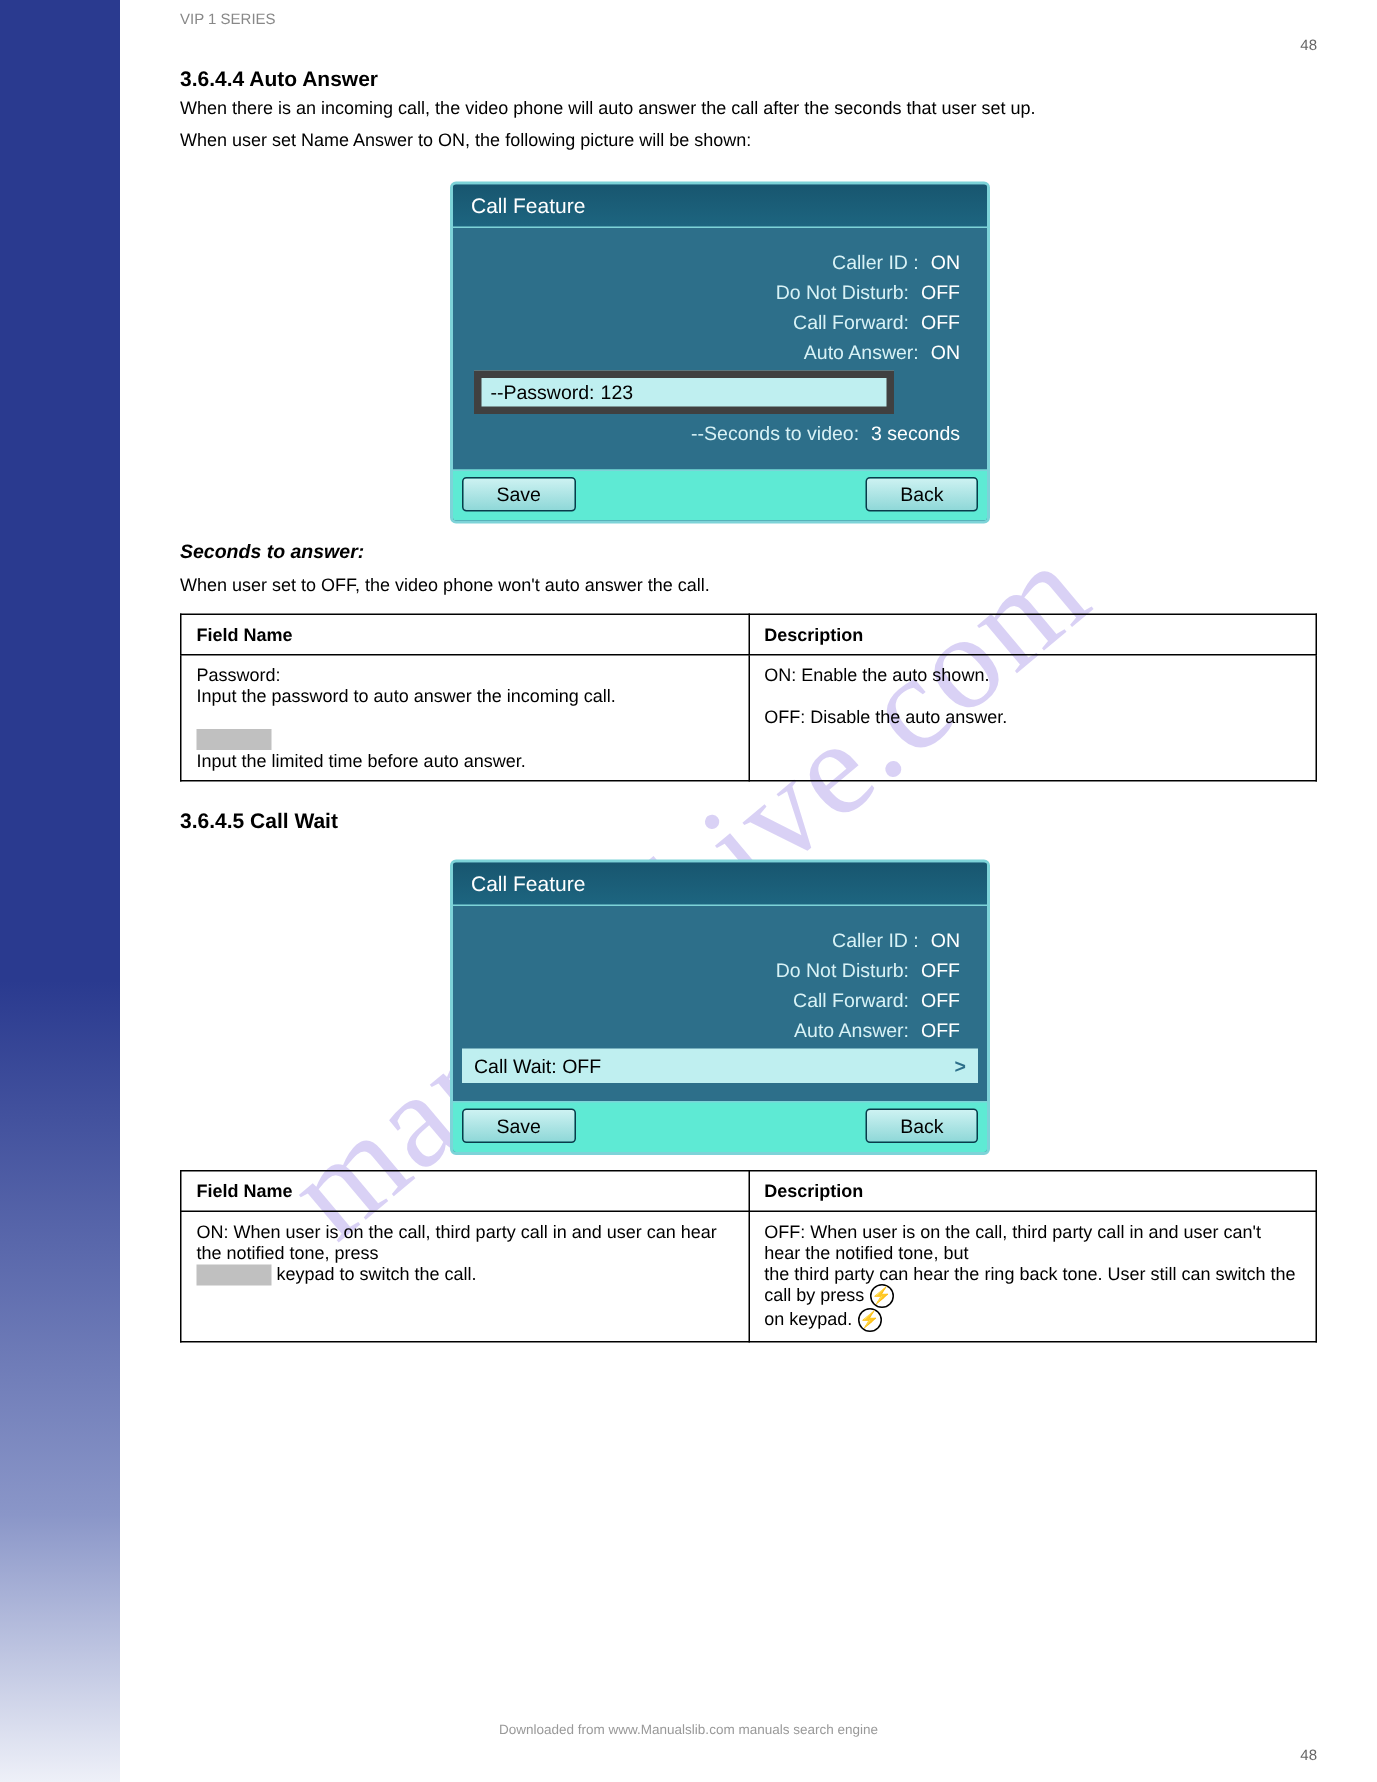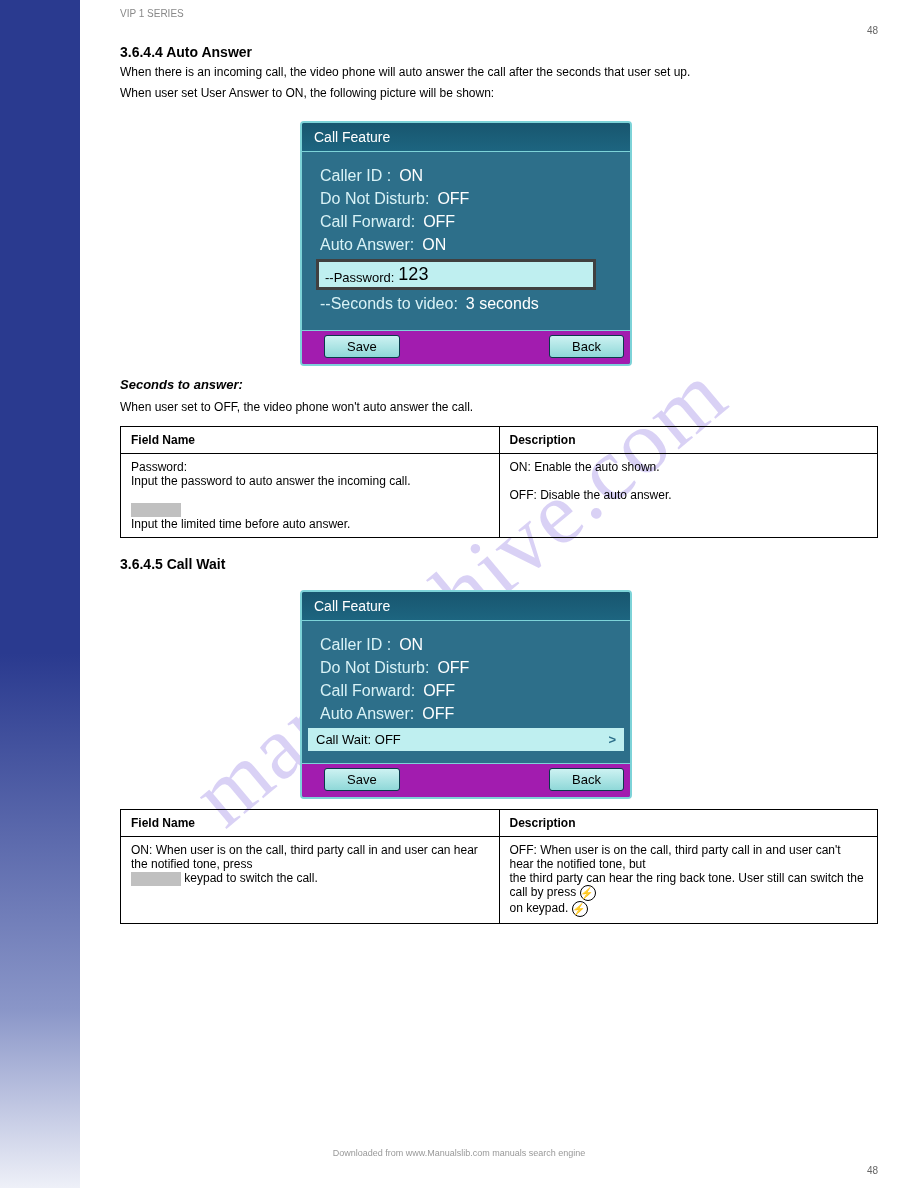--- a/index.html
+++ b/index.html
@@ -37,73 +37,73 @@
   color: #666;
   text-align: right;
   margin-bottom: 8px;
 }
 h3 { font-size: 14px; font-weight: bold; margin: 6px 0 4px 0; }
 .subh { font-size: 13px; font-weight: bold; margin: 10px 0 6px 0; }
 p { margin: 4px 0; line-height: 1.45; }
 .italic { font-style: italic; }
 .panel-wrap { margin: 18px 0 10px 180px; }
 .panel {
-  width: 332px;
+  width: 360px;
   border: 2px solid #7dd3d8;
   border-radius: 4px;
   background: #2d6f8a;
   color: #fff;
   font-size: 13px;
   overflow: hidden;
 }
 .panel-title {
   background: linear-gradient(#18566f, #1d6580);
   padding: 6px 12px;
   font-size: 14px;
   border-bottom: 1px solid #7dd3d8;
 }
 .panel-body { padding: 10px 18px 12px 18px; }
-.row { display: flex; align-items: center; margin: 5px 0; font-size: 16px; }
+.row { display: flex; align-items: center; margin: 5px 0; font-size: 13px; justify-content: flex-end; }
 .row .lbl { color: #d8f2f6; }
 .row .val { color: #fff; margin-left: 8px; }
 .input-row {
   background: #bfeff0;
   color: #000;
-  border: 3px solid #404040;
+  border: 5px solid #404040;
   padding: 2px 6px;
   margin: 4px -4px;
   display: flex;
-  align-items: flex-end;
+  align-items: flex-start;
   width: 280px;
 }
 .input-row .lbl { color: #000; }
 .input-row input {
   background: #bfeff0;
   border: none;
   outline: none;
   color: #000;
-  font-size: 18px;
+  font-size: 13px;
   margin-left: 4px;
   width: 60px;
 }
 .select-row {
   background: #bfeff0;
   color: #000;
   padding: 4px 8px;
   margin: 4px -12px 0 -12px;
   display: flex;
   align-items: flex-start;
   justify-content: space-between;
 }
 .select-row .arrow { color: #2d6f8a; font-weight: bold; }
 .panel-footer {
   display: flex;
   justify-content: space-between;
-  padding: 4px 6px 6px 22px;
-  background: #a21caf;
+  padding: 4px 6px 6px 6px;
+  background: #5eead4;
   border-top: 1px solid #7dd3d8;
 }
 .btn {
   background: linear-gradient(#cdf2f2, #8fd8d8);
   color: #000;
   border: 1px solid #0a3a4a;
   padding: 3px 22px;
   border-radius: 3px;
   font-size: 13px;
   cursor: pointer;
@@ -172,21 +172,21 @@
 <div class="left-stripe"></div>
 
 <div class="watermark">manualshive.com</div>
 
 <div class="content">
   <div class="page-header">VIP 1 SERIES</div>
   <div class="page-num-top">48</div>
 
   <h3>3.6.4.4 Auto Answer</h3>
   <p>When there is an incoming call, the video phone will auto answer the call after the seconds that user set up.</p>
-  <p>When user set User Answer to ON, the following picture will be shown:</p>
+  <p>When user set Name Answer to ON, the following picture will be shown:</p>
 
   <div class="panel-wrap">
     <div class="panel">
       <div class="panel-title">Call Feature</div>
       <div class="panel-body">
         <div class="row">
           <span class="lbl">Caller ID :</span>
           <span class="val">ON</span>
         </div>
         <div class="row">

